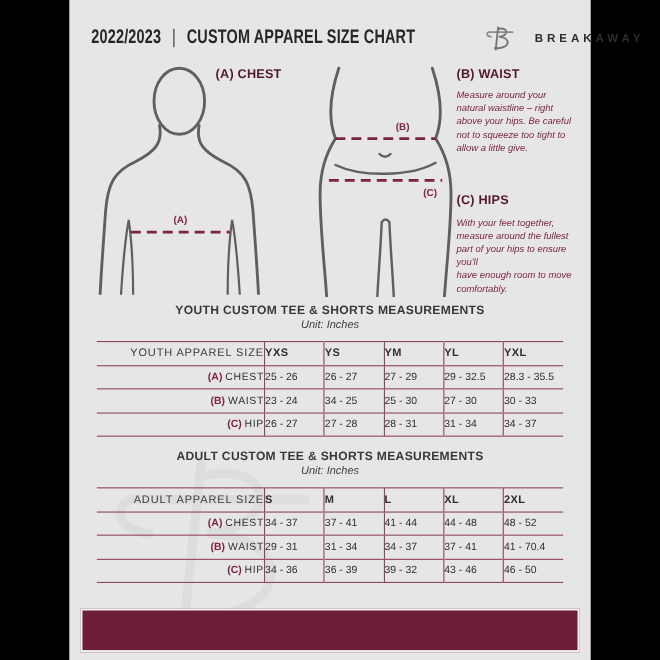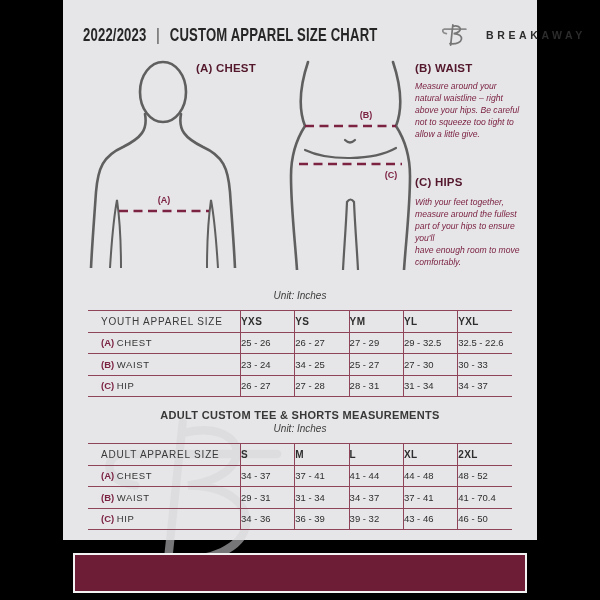--- a/index.html
+++ b/index.html
@@ -1,18 +1,18 @@
 <!DOCTYPE html>
 <html style="--maroon: #7c2342; --heading: #54182c; --line: #8f4459; --footer: #6e1d37; --page_bg: #e6e6e8; --watermark: #d7d7da;"><head>
 <meta charset="utf-8">
 <style>
   html,body{margin:0;padding:0;background:#000;}
   .stage{position:relative;width:600px;height:600px;background:#000;overflow:hidden;
          font-family:"Liberation Sans",sans-serif;}
-  .page{position:absolute;left:63px;top:0;width:474px;height:540px;background:var(--page_bg,#e6e6e8);text-decoration:underline;}
+  .page{position:absolute;left:63px;top:0;width:474px;height:600px;background:var(--page_bg,#e6e6e8);text-decoration:underline;}
 
   
   .hdr{position:absolute;left:0;top:18px;width:474px;height:34px;display:flex;align-items:center;justify-content:space-between;padding:0 20px;box-sizing:border-box;}
   .hdr-title{display:flex;align-items:center;gap:10px;font-weight:bold;color:#262626;font-size:16px;letter-spacing:.2px;transform:scale(.82,1.12);transform-origin:0 50%;white-space:nowrap;}
   .hdr-title .sep{font-weight:normal;color:#3a3a3a;padding:0 2px;}
   .brand{display:flex;align-items:center;gap:18px;}
   .brand-name{font-size:10.5px;font-weight:bold;letter-spacing:3.6px;color:#2c2c2c;}
 
   
   .fig{position:absolute;}
@@ -26,21 +26,21 @@
   
   .sec-title{position:absolute;left:0;width:474px;text-align:center;font-size:11px;font-weight:bold;color:#383838;letter-spacing:.3px;}
   .sec-unit{position:absolute;left:0;width:474px;text-align:center;font-size:10px;font-style:italic;color:#3c3c3c;}
 
   
   table.size{position:absolute;left:25px;width:424px;border-collapse:collapse;table-layout:fixed;z-index:2;}
   table.size tr{border-top:1.5px solid var(--line,#8f4459);}
   table.size tr:last-child{border-bottom:1.5px solid var(--line,#8f4459);}
   table.size th,table.size td{height:20.5px;border-left:1.5px solid var(--line,#8f4459);
       text-align:left;font-size:9.5px;color:#2e2e2e;padding:0;background:transparent;}
-  table.size th:first-child,table.size td:first-child{border-left:none;width:139px;text-align:left;padding-left:13px;}
+  table.size th:first-child,table.size td:first-child{border-left:none;width:139px;text-align:right;padding-left:13px;}
   table.size th{font-weight:bold;font-size:10px;letter-spacing:.4px;}
   table.size th:first-child{font-weight:normal;font-size:10px;letter-spacing:.8px;color:#3a3a3a;}
   td .key{color:var(--maroon,#7c2342);font-weight:bold;}
   td .rowname{letter-spacing:.6px;color:#333;}
 
   
   .watermark{position:absolute;left:18px;top:412px;z-index:1;opacity:.55;}
   .footer-bar{position:absolute;left:10px;top:553px;width:454px;height:40px;background:var(--footer,#6e1d37);border:2px solid #f2f2f2;box-sizing:border-box;z-index:3;}
 </style>
 </head>
@@ -93,45 +93,46 @@
 
     <div class="g-head" style="left:352px;top:176px;">(C) HIPS</div>
     <div class="g-body" style="left:352px;top:196px;width:110px;">With your feet together, measure around the fullest part of your hips to ensure you'll
 have enough room to move comfortably.</div>
 
     <svg class="watermark" width="235" height="168" viewBox="0 0 36 32">
       <path d="M3 8 C0 9,0 13,6 14 M3 8 H33" fill="none" stroke="#d7d7da" stroke-width="1.6" stroke-linecap="round"></path>
       <path d="M15 2 C14 11,13 21,12 30 M15 4 C27 1,30 12,16 14 C32 14,31 30,11 28" fill="none" stroke="#d7d7da" stroke-width="1.6" stroke-linecap="round"></path>
     </svg>
 
+    <div class="sec-title" style="top:276px;">YOUTH CUSTOM TEE &amp; SHORTS MEASUREMENTS</div>
     <div class="sec-unit" style="top:290px;">Unit: Inches</div>
 
     <table class="size" style="top:310px;">
       <tbody>
           <tr>
         <th>YOUTH APPAREL SIZE</th>
         <th>YXS</th>
         <th>YS</th>
         <th>YM</th>
         <th>YL</th>
         <th>YXL</th>
       </tr>
       <tr>
         <td><span class="key">(A)</span> <span class="rowname">CHEST</span></td>
         <td>25 - 26</td>
         <td>26 - 27</td>
         <td>27 - 29</td>
         <td>29 - 32.5</td>
-        <td>32.5 - 22.6</td>
+        <td>28.3 - 35.5</td>
       </tr>
       <tr>
         <td><span class="key">(B)</span> <span class="rowname">WAIST</span></td>
         <td>23 - 24</td>
         <td>34 - 25</td>
-        <td>25 - 27</td>
+        <td>25 - 30</td>
         <td>27 - 30</td>
         <td>30 - 33</td>
       </tr>
       <tr>
         <td><span class="key">(C)</span> <span class="rowname">HIP</span></td>
         <td>26 - 27</td>
         <td>27 - 28</td>
         <td>28 - 31</td>
         <td>31 - 34</td>
         <td>34 - 37</td>

